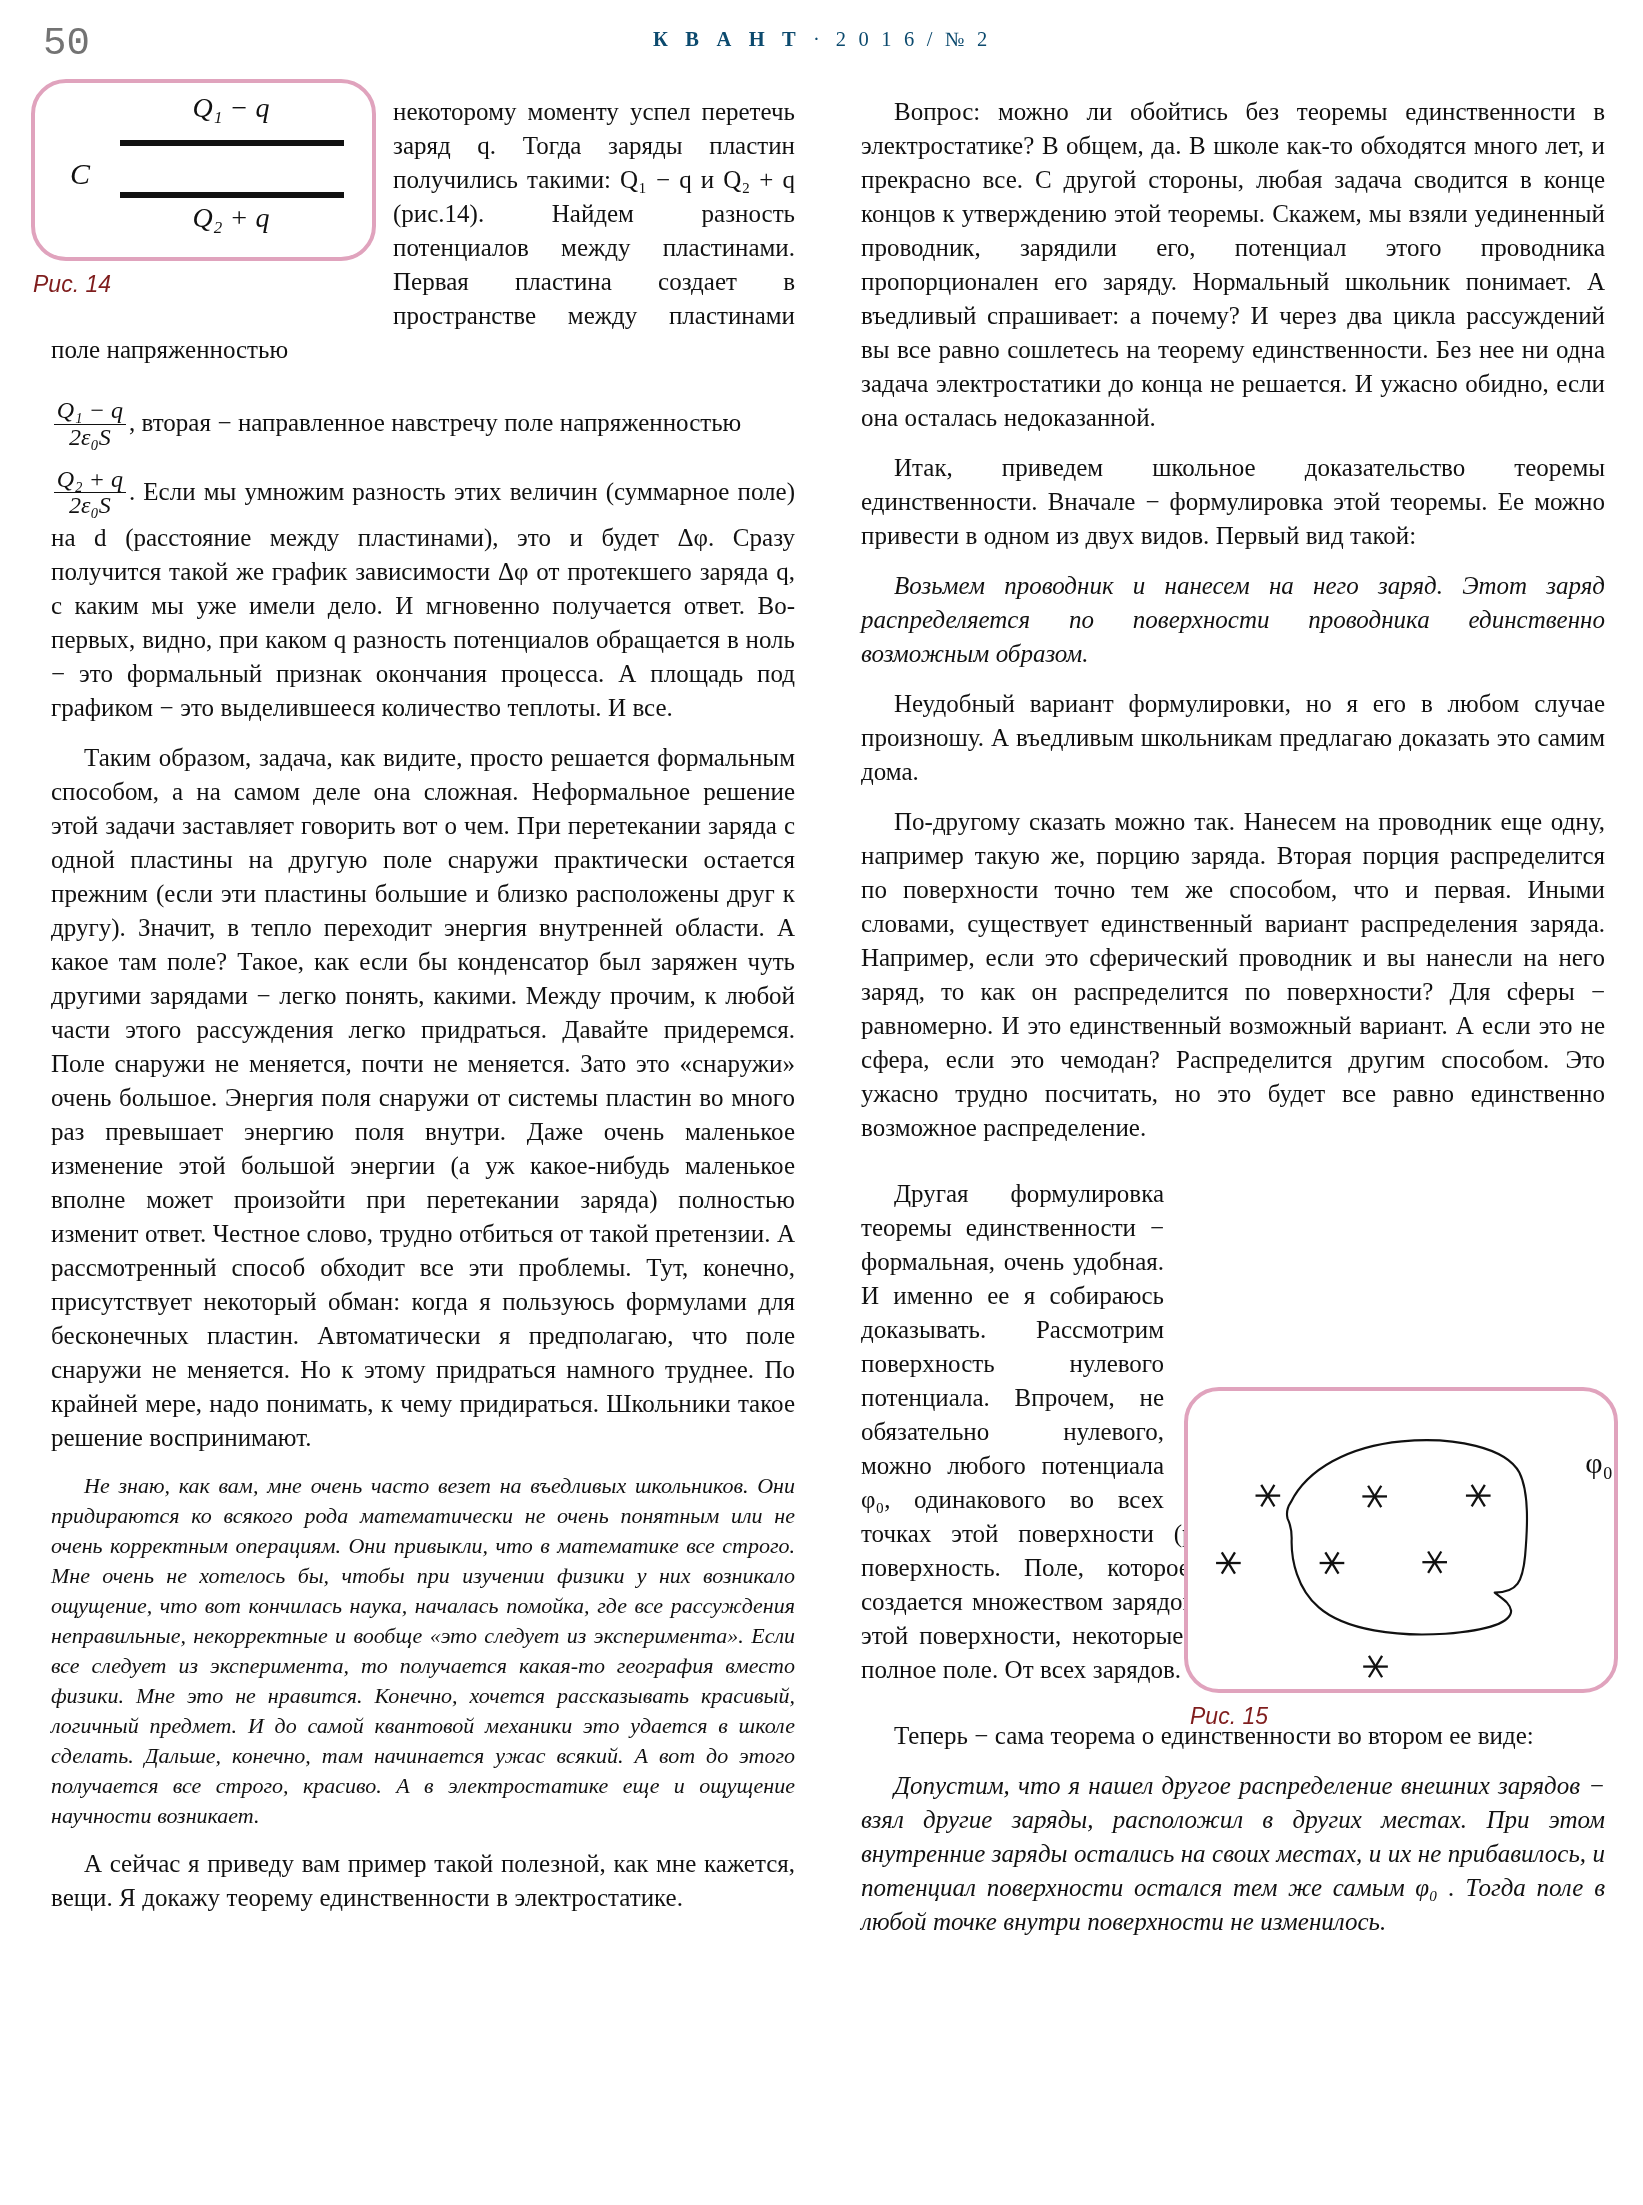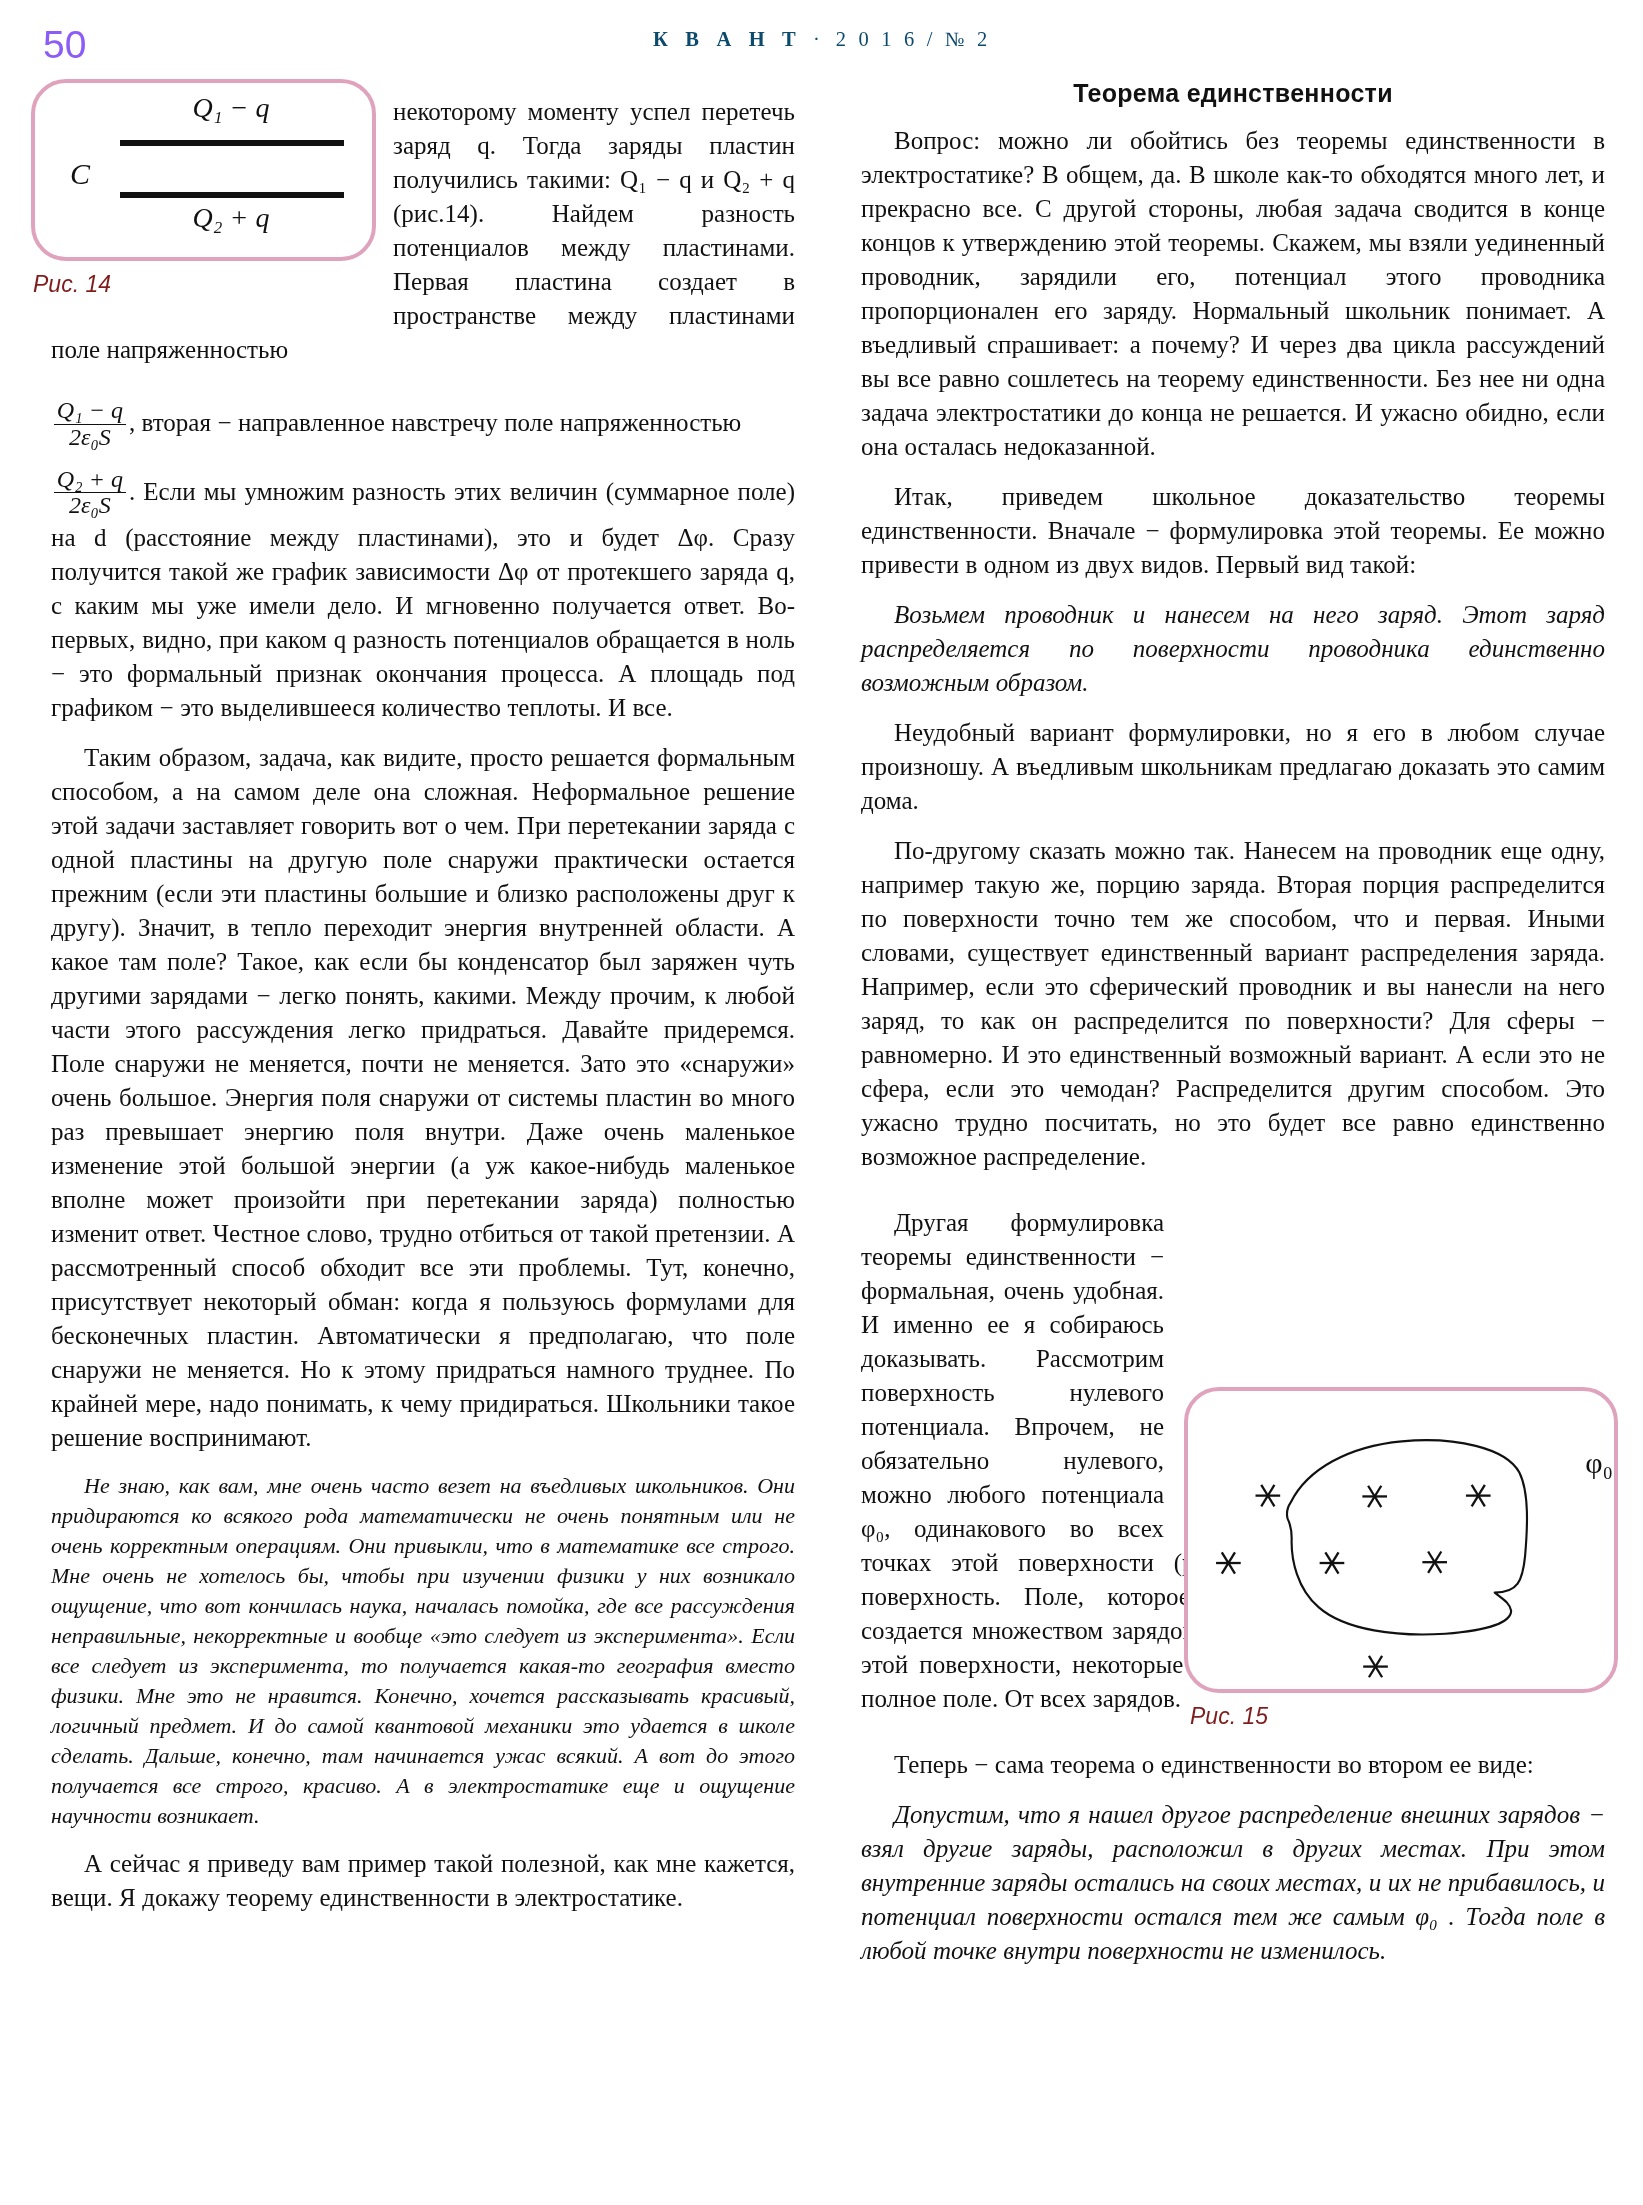--- a/index.html
+++ b/index.html
@@ -8,21 +8,21 @@
     font-family:"Liberation Serif","DejaVu Serif",serif;
     color:#111;
     -webkit-font-smoothing:antialiased;
   }
   .page{position:relative;width:1644px;height:2205px;box-sizing:border-box;
         padding:0;overflow:hidden;background:#fff;}
 
   
   .hdr{position:absolute;top:28px;left:0;width:1644px;height:41px;}
   .folio{position:absolute;left:43px;top:-5px;font-size:39px;line-height:43px;
-         font-family:Liberation Sans, sans-serif;color:#8b5cf6;}
+         font-family:Liberation Mono, monospace;color:#737373;}
   .runhead{position:absolute;left:0;top:0;width:1644px;text-align:center;
            font-size:20.5px;letter-spacing:0.30em;font-weight:bold;color:#0c4a6e;
            font-family:"Liberation Serif","DejaVu Serif",serif;}
   .runhead .sep{letter-spacing:0.22em;font-weight:normal;}
   .runhead .iss{letter-spacing:0.18em;font-weight:normal;}
 
   
   .col{position:absolute;top:79px;width:776px;}
   .col-left{left:35px;}
   .col-right{left:845px;}
@@ -116,21 +116,20 @@
     </p>
 
     <p>Таким образом, задача, как видите, просто решается формальным способом, а на самом деле она сложная. Неформальное решение этой задачи заставляет говорить вот о чем. При перетекании заряда с одной пластины на другую поле снаружи практически остается прежним (если эти пластины большие и близко расположены друг к другу). Значит, в тепло переходит энергия внутренней области. А какое там поле? Такое, как если бы конденсатор был заряжен чуть другими зарядами − легко понять, какими. Между прочим, к любой части этого рассуждения легко придраться. Давайте придеремся. Поле снаружи не меняется, почти не меняется. Зато это «снаружи» очень большое. Энергия поля снаружи от системы пластин во много раз превышает энергию поля внутри. Даже очень маленькое изменение этой большой энергии (а уж какое-нибудь маленькое вполне может произойти при перетекании заряда) полностью изменит ответ. Честное слово, трудно отбиться от такой претензии. А рассмотренный способ обходит все эти проблемы. Тут, конечно, присутствует некоторый обман: когда я пользуюсь формулами для бесконечных пластин. Автоматически я предполагаю, что поле снаружи не меняется. Но к этому придраться намного труднее. По крайней мере, надо понимать, к чему придираться. Школьники такое решение воспринимают.</p>
 
     <p class="small" style="margin-top:13px;">Не знаю, как вам, мне очень часто везет на въедливых школьников. Они придираются ко всякого рода математически не очень понятным или не очень корректным операциям. Они привыкли, что в математике все строго. Мне очень не хотелось бы, чтобы при изучении физики у них возникало ощущение, что вот кончилась наука, началась помойка, где все рассуждения неправильные, некорректные и вообще «это следует из эксперимента». Если все следует из эксперимента, то получается какая-то география вместо физики. Мне это не нравится. Конечно, хочется рассказывать красивый, логичный предмет. И до самой квантовой механики это удается в школе сделать. Дальше, конечно, там начинается ужас всякий. А вот до этого получается все строго, красиво. А в электростатике еще и ощущение научности возникает.</p>
 
     <p style="margin-top:13px;">А сейчас я приведу вам пример такой полезной, как мне кажется, вещи. Я докажу теорему единственности в электростатике.</p>
   </div>
 
   <div class="col col-right">
-    <div class="h-sec">Теорема единственности</div>
 
     <p>Вопрос: можно ли обойтись без теоремы единственности в электростатике? В общем, да. В школе как-то обходятся много лет, и прекрасно все. С другой стороны, любая задача сводится в конце концов к утверждению этой теоремы. Скажем, мы взяли уединенный проводник, зарядили его, потенциал этого проводника пропорционален его заряду. Нормальный школьник понимает. А въедливый спрашивает: а почему? И через два цикла рассуждений вы все равно сошлетесь на теорему единственности. Без нее ни одна задача электростатики до конца не решается. И ужасно обидно, если она осталась недоказанной.</p>
     <p>Итак, приведем школьное доказательство теоремы единственности. Вначале − формулировка этой теоремы. Ее можно привести в одном из двух видов. Первый вид такой:</p>
     <p class="ital">Возьмем проводник и нанесем на него заряд. Этот заряд распределяется по поверхности проводника единственно возможным образом.</p>
     <p>Неудобный вариант формулировки, но я его в любом случае произношу. А въедливым школьникам предлагаю доказать это самим дома.</p>
     <p>По-другому сказать можно так. Нанесем на проводник еще одну, например такую же, порцию заряда. Вторая порция распределится по поверхности точно тем же способом, что и первая. Иными словами, существует единственный вариант распределения заряда. Например, если это сферический проводник и вы нанесли на него заряд, то как он распределится по поверхности? Для сферы − равномерно. И это единственный возможный вариант. А если это не сфера, если это чемодан? Распределится другим способом. Это ужасно трудно посчитать, но это будет все равно единственно возможное распределение.</p>
 
     <div style="overflow:hidden;">
       <div style="float:right;width:457px;height:329px;"></div>
       <p>Другая формулировка теоремы единственности − формальная, очень удобная. И именно ее я собираюсь доказывать. Рассмотрим поверхность нулевого потенциала. Впрочем, не обязательно нулевого, можно любого потенциала φ₀, одинакового во всех точках этой поверхности (рис. 15). Это − эквипотенциальная поверхность. Поле, которое дает такую форму поверхности, создается множеством зарядов. Некоторые из них внутри находятся этой поверхности, некоторые − снаружи. Конечно, имеется в виду полное поле. От всех зарядов.</p>

